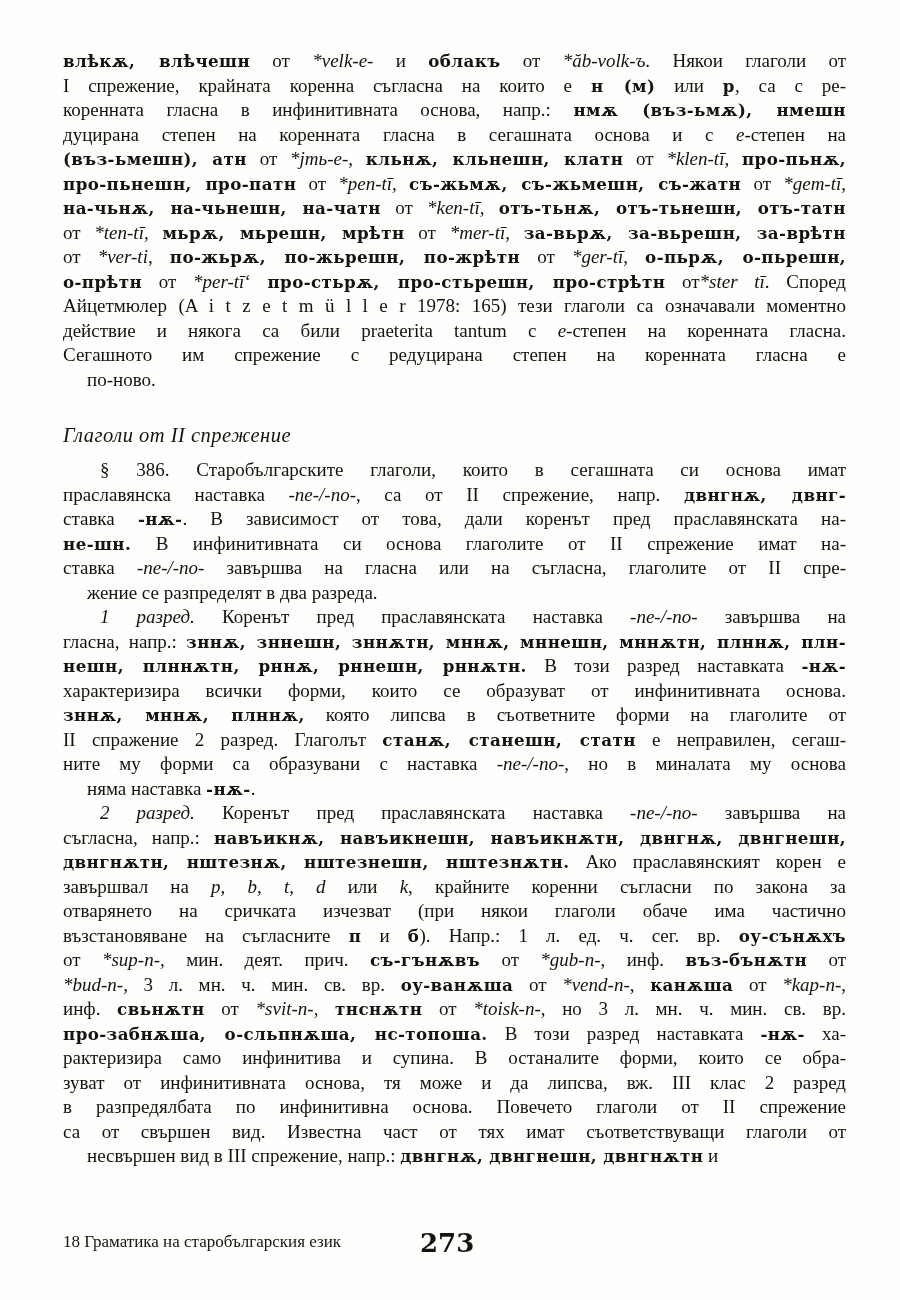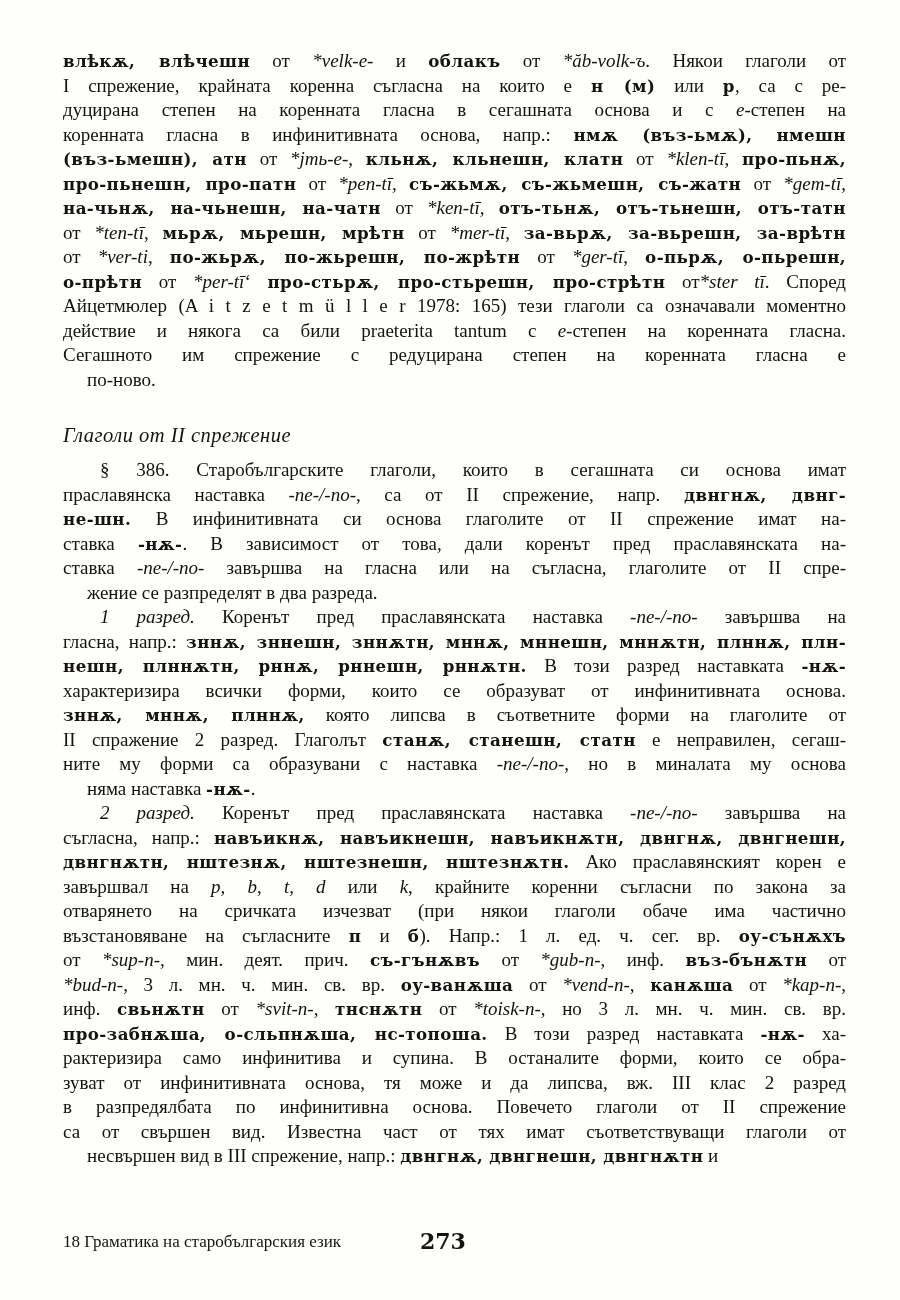--- a/index.html
+++ b/index.html
@@ -61,54 +61,54 @@
   }
   .footer .sig {
     position: absolute;
     left: 0;
     top: 4px;
   }
   .footer .pagenum {
     position: absolute;
     left: 357px;
     top: 0;
-    font-size: 22px;
+    font-size: 26px;
     font-weight: 700;
     font-family: "DejaVu Serif", serif;
   }
 </style>
 </head>
 <body>
 
 <div class="page">
 
   <div id="block1" class="text-block">
       <div class="line"><span class="r-o">влѣкѫ, влѣчешн</span><span class="r-n"> от </span><span class="r-i">*velk-e-</span><span class="r-n"> и </span><span class="r-o">облакъ</span><span class="r-n"> от </span><span class="r-i">*ăb-volk-ъ</span><span class="r-n">. Някои глаголи от</span></div>
       <div class="line"><span class="r-n">I спрежение, крайната коренна съгласна на които е </span><span class="r-o">н (м)</span><span class="r-n"> или </span><span class="r-o">р</span><span class="r-n">, са с ре-</span></div>
+      <div class="line"><span class="r-n">коренната гласна в инфинитивната основа, напр.: </span><span class="r-o">нмѫ (въз-ьмѫ), нмешн</span></div>
       <div class="line"><span class="r-n">дуцирана степен на коренната гласна в сегашната основа и с </span><span class="r-i">е</span><span class="r-n">-степен на</span></div>
-      <div class="line"><span class="r-n">коренната гласна в инфинитивната основа, напр.: </span><span class="r-o">нмѫ (въз-ьмѫ), нмешн</span></div>
       <div class="line"><span class="r-o">(въз-ьмешн), атн</span><span class="r-n"> от </span><span class="r-i">*jmь-e-</span><span class="r-n">, </span><span class="r-o">кльнѫ, кльнешн, клатн</span><span class="r-n"> от </span><span class="r-i">*klen-tī</span><span class="r-n">, </span><span class="r-o">про-пьнѫ,</span></div>
       <div class="line"><span class="r-o">про-пьнешн, про-патн</span><span class="r-n"> от </span><span class="r-i">*pen-tī</span><span class="r-n">, </span><span class="r-o">съ-жьмѫ, съ-жьмешн, съ-жатн</span><span class="r-n"> от </span><span class="r-i">*gem-tī</span><span class="r-n">,</span></div>
       <div class="line"><span class="r-o">на-чьнѫ, на-чьнешн, на-чатн</span><span class="r-n"> от </span><span class="r-i">*ken-tī</span><span class="r-n">, </span><span class="r-o">отъ-тьнѫ, отъ-тьнешн, отъ-татн</span></div>
       <div class="line"><span class="r-n">от </span><span class="r-i">*ten-tī</span><span class="r-n">, </span><span class="r-o">мьрѫ, мьрешн, мрѣтн</span><span class="r-n"> от </span><span class="r-i">*mer-tī</span><span class="r-n">, </span><span class="r-o">за-вьрѫ, за-вьрешн, за-врѣтн</span></div>
       <div class="line"><span class="r-n">от </span><span class="r-i">*ver-ti</span><span class="r-n">, </span><span class="r-o">по-жьрѫ, по-жьрешн, по-жрѣтн</span><span class="r-n"> от </span><span class="r-i">*ger-tī</span><span class="r-n">, </span><span class="r-o">о-пьрѫ, о-пьрешн,</span></div>
       <div class="line"><span class="r-o">о-прѣтн</span><span class="r-n"> от </span><span class="r-i">*per-tī</span><span class="r-n">‘ </span><span class="r-o">про-стьрѫ, про-стьрешн, про-стрѣтн</span><span class="r-n"> от</span><span class="r-i">*ster tī</span><span class="r-n">. Според</span></div>
       <div class="line"><span class="r-n">Айцетмюлер (A i t z e t m ü l l e r 1978:  165) тези глаголи са означавали моментно</span></div>
       <div class="line"><span class="r-n">действие и някога са били praeterita tantum с </span><span class="r-i">е</span><span class="r-n">-степен на коренната гласна.</span></div>
       <div class="line"><span class="r-n">Сегашното им спрежение с редуцирана степен на коренната гласна е</span></div>
       <div class="line last"><span class="r-n">по-ново.</span></div>
     </div>
 
   <div class="heading">Глаголи от II спрежение</div>
 
   <div id="block2" class="text-block">
       <div class="line ind"><span class="r-n">§ 386. Старобългарските глаголи, които в сегашната си основа имат</span></div>
       <div class="line"><span class="r-n">праславянска наставка </span><span class="r-i">-ne-/-no-</span><span class="r-n">, са от II спрежение, напр. </span><span class="r-o">двнгнѫ, двнг-</span></div>
+      <div class="line"><span class="r-n">ставка </span><span class="r-o">-нѫ-</span><span class="r-n">. В зависимост от това, дали коренът пред праславянската на-</span></div>
       <div class="line"><span class="r-o">не-шн.</span><span class="r-n"> В инфинитивната си основа глаголите от II спрежение имат на-</span></div>
-      <div class="line"><span class="r-n">ставка </span><span class="r-o">-нѫ-</span><span class="r-n">. В зависимост от това, дали коренът пред праславянската на-</span></div>
       <div class="line"><span class="r-n">ставка </span><span class="r-i">-ne-/-no-</span><span class="r-n"> завършва на гласна или на съгласна, глаголите от II спре-</span></div>
       <div class="line last"><span class="r-n">жение се разпределят в два разреда.</span></div>
       <div class="line ind"><span class="r-i">1 разред.</span><span class="r-n"> Коренът пред праславянската наставка </span><span class="r-i">-ne-/-no-</span><span class="r-n"> завършва на</span></div>
       <div class="line"><span class="r-n">гласна, напр.: </span><span class="r-o">зннѫ, зннешн, зннѫтн, мннѫ, мннешн, мннѫтн, плннѫ, плн-</span></div>
       <div class="line"><span class="r-o">нешн, плннѫтн, рннѫ, рннешн, рннѫтн.</span><span class="r-n"> В този разред наставката </span><span class="r-o">-нѫ-</span></div>
       <div class="line"><span class="r-n">характеризира всички форми, които се образуват от инфинитивната основа.</span></div>
       <div class="line"><span class="r-o">зннѫ, мннѫ, плннѫ,</span><span class="r-n"> която липсва в съответните форми на глаголите от</span></div>
       <div class="line"><span class="r-n">II спражение 2 разред. Глаголът </span><span class="r-o">станѫ, станешн, статн</span><span class="r-n"> е неправилен, сегаш-</span></div>
       <div class="line"><span class="r-n">ните му форми са образувани с наставка </span><span class="r-i">-ne-/-no-</span><span class="r-n">, но в миналата му основа</span></div>
       <div class="line last"><span class="r-n">няма наставка </span><span class="r-o">-нѫ-</span><span class="r-n">.</span></div>

